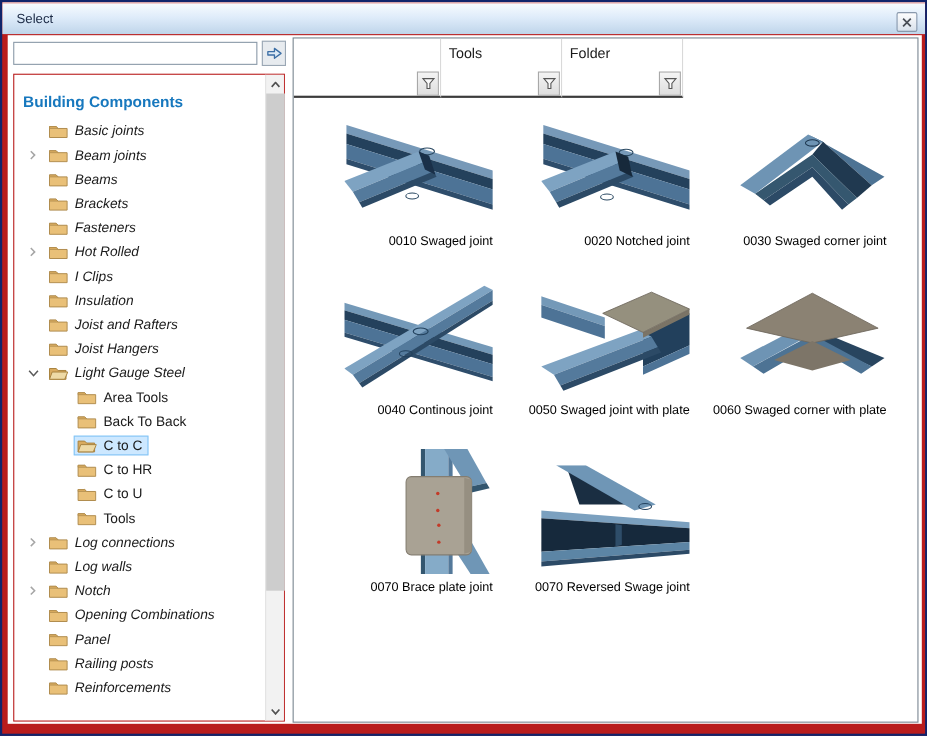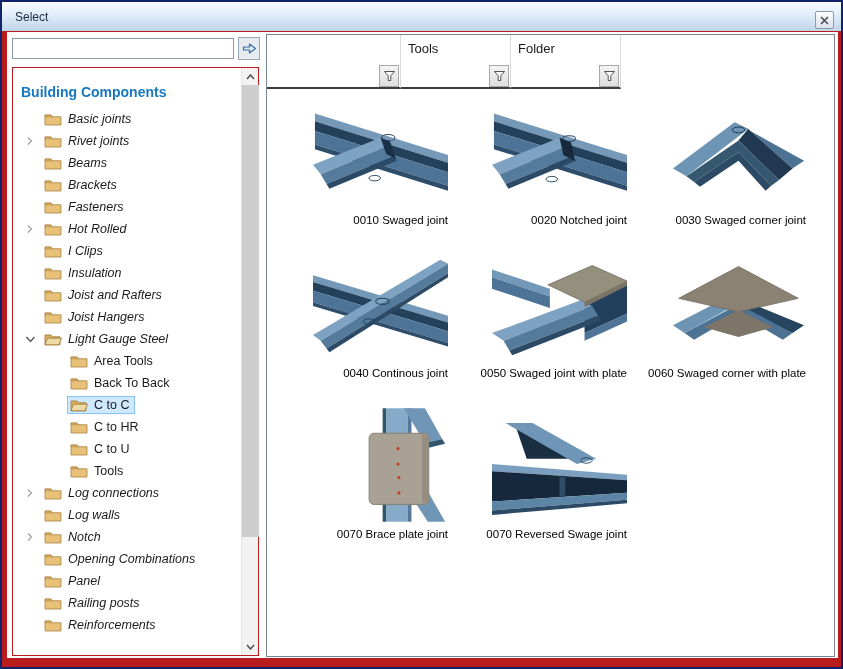--- a/index.html
+++ b/index.html
@@ -118,21 +118,21 @@
                   <polyline points="3,1.5 6.5,5 3,8.5" fill="none" stroke="#a6a6a6" stroke-width="1.4"></polyline>
                 </svg>
               </span>
               <span class="row-box">
                 <span class="folder">
                   <svg width="18" height="14" viewBox="0 0 18 14">
                     <path d="M1 3 L7 3 L8.8 4.8 L17 4.8 L17 13 L1 13 Z" fill="#e9c078" stroke="#b08c4e" stroke-width="0.9"></path>
                     <path d="M1 3 L7 3 L8.8 4.8 L1 4.8 Z" fill="#d9ab5f" stroke="#b08c4e" stroke-width="0.7"></path>
                   </svg>
                 </span>
-                <span class="lab">Rivet joints</span>
+                <span class="lab">Beam joints</span>
               </span>
             </div>
             <div class="tree-row lvl1">
               <span class="chev"></span>
               <span class="row-box">
                 <span class="folder">
                   <svg width="18" height="14" viewBox="0 0 18 14">
                     <path d="M1 3 L7 3 L8.8 4.8 L17 4.8 L17 13 L1 13 Z" fill="#e9c078" stroke="#b08c4e" stroke-width="0.9"></path>
                     <path d="M1 3 L7 3 L8.8 4.8 L1 4.8 Z" fill="#d9ab5f" stroke="#b08c4e" stroke-width="0.7"></path>
                   </svg>

